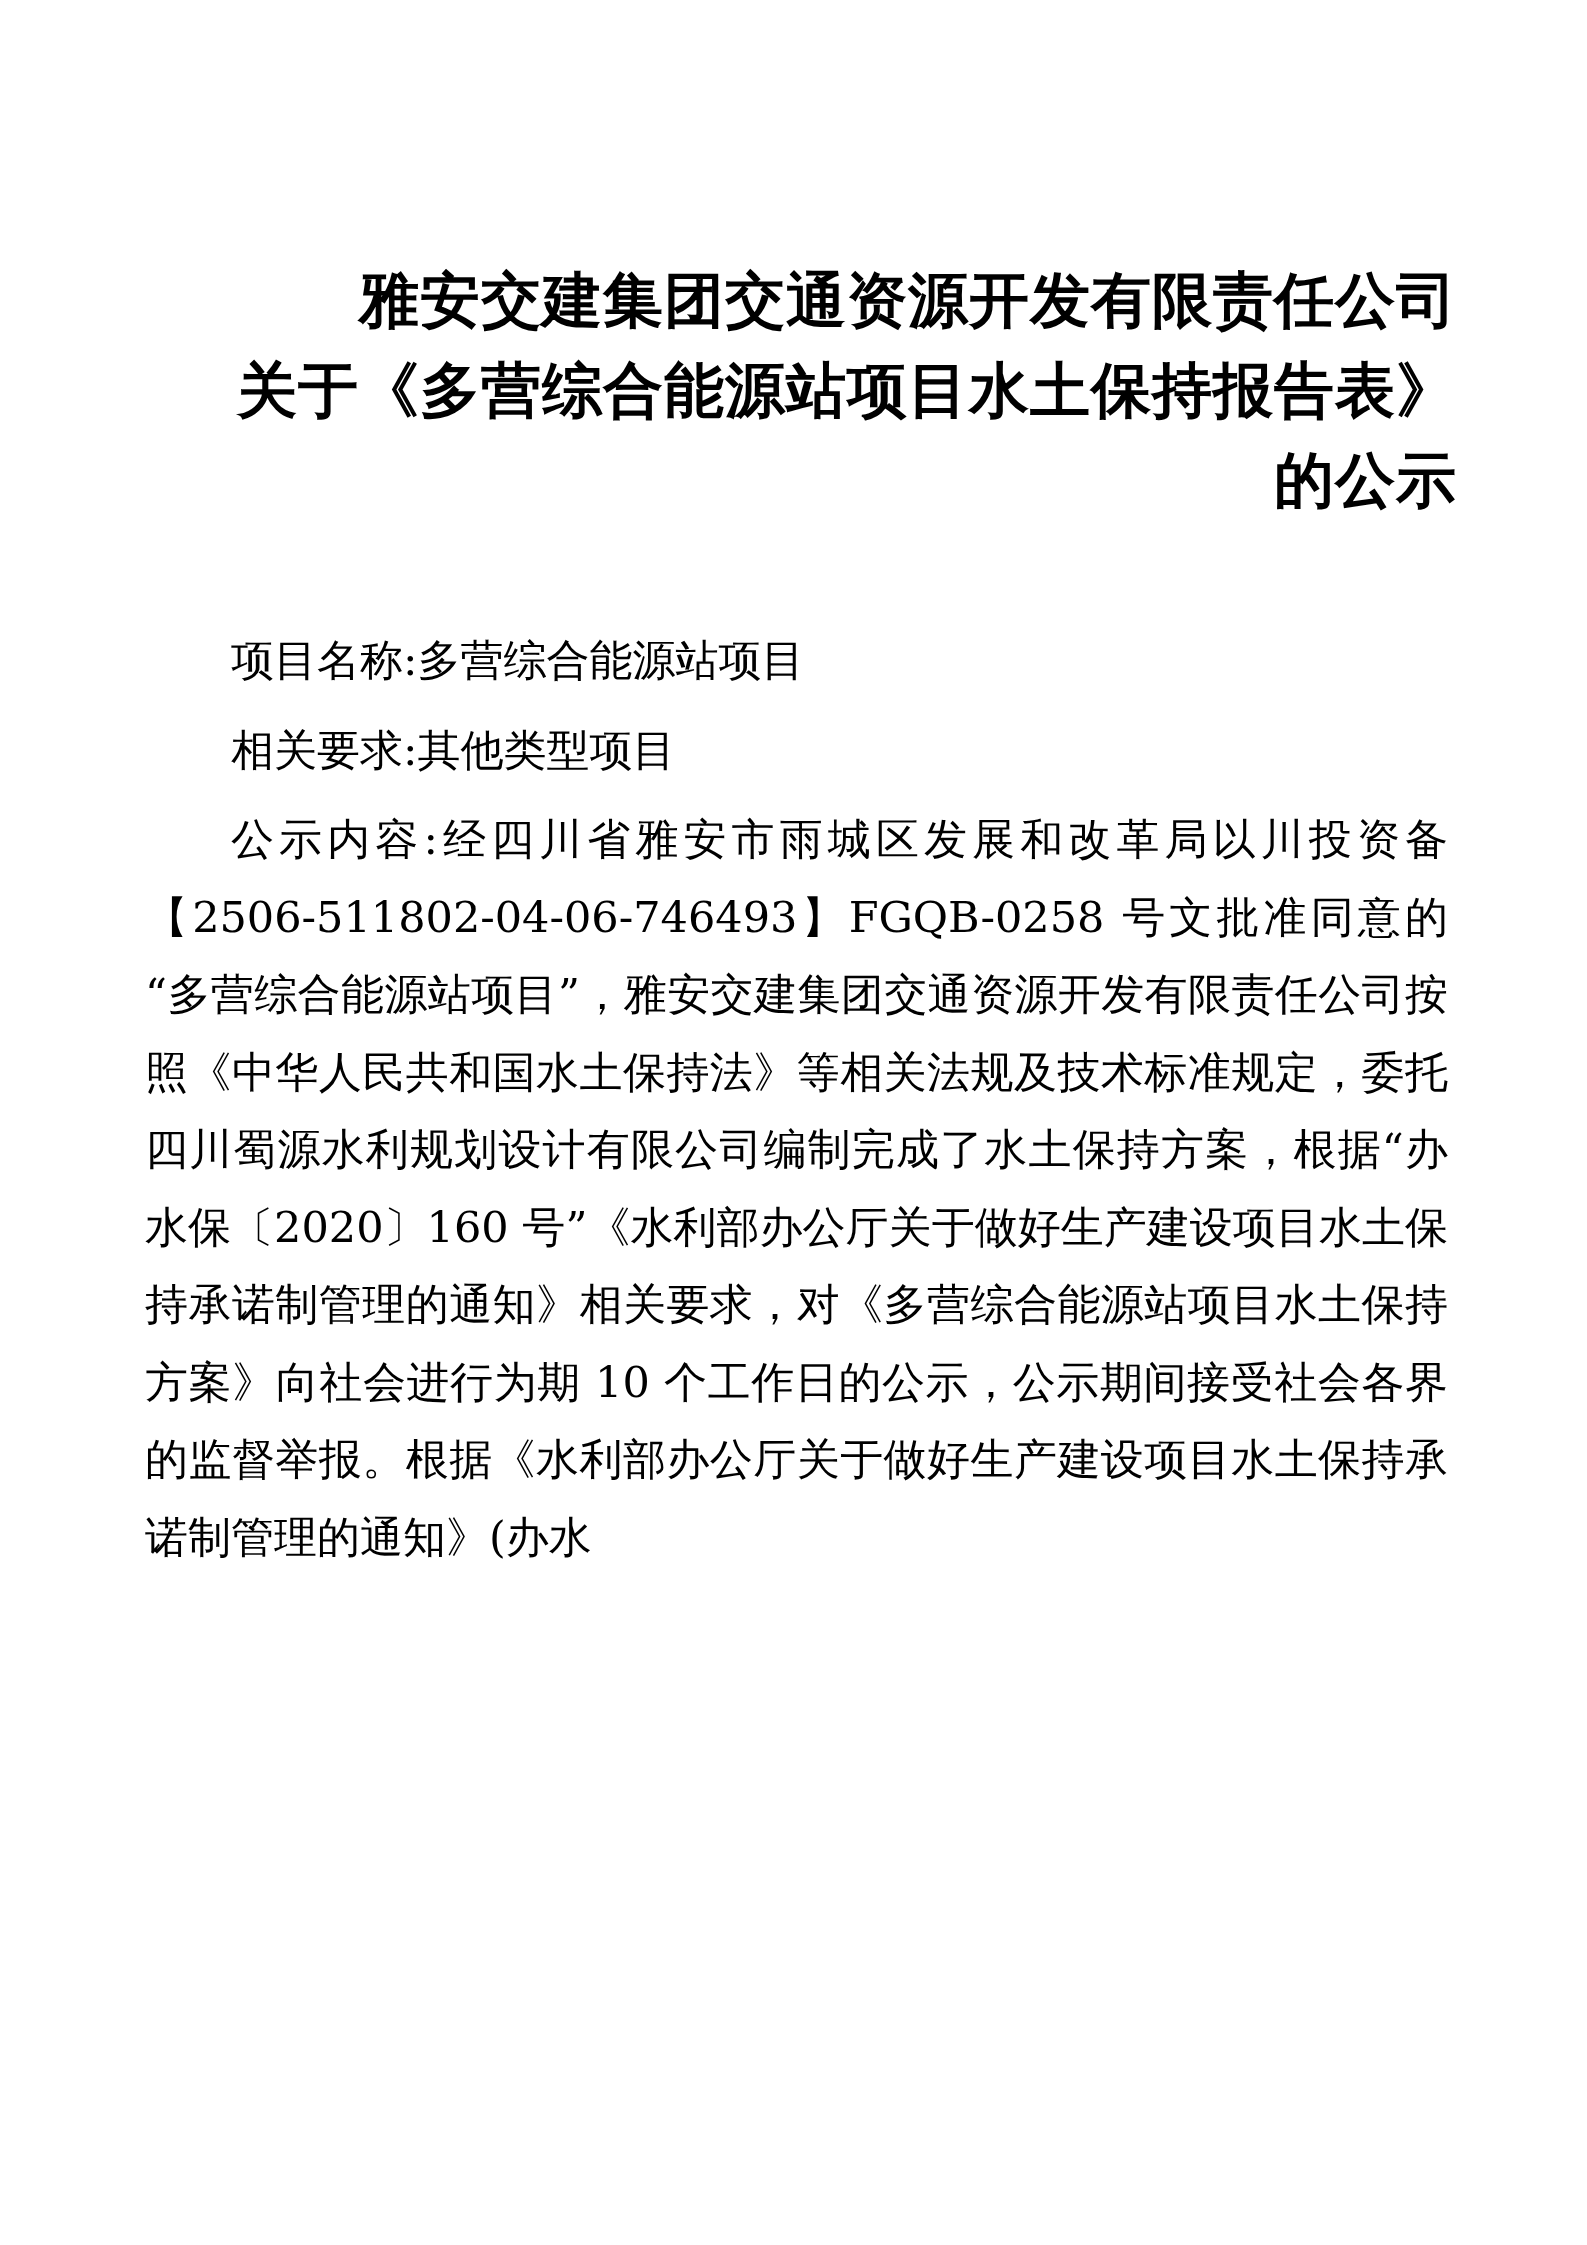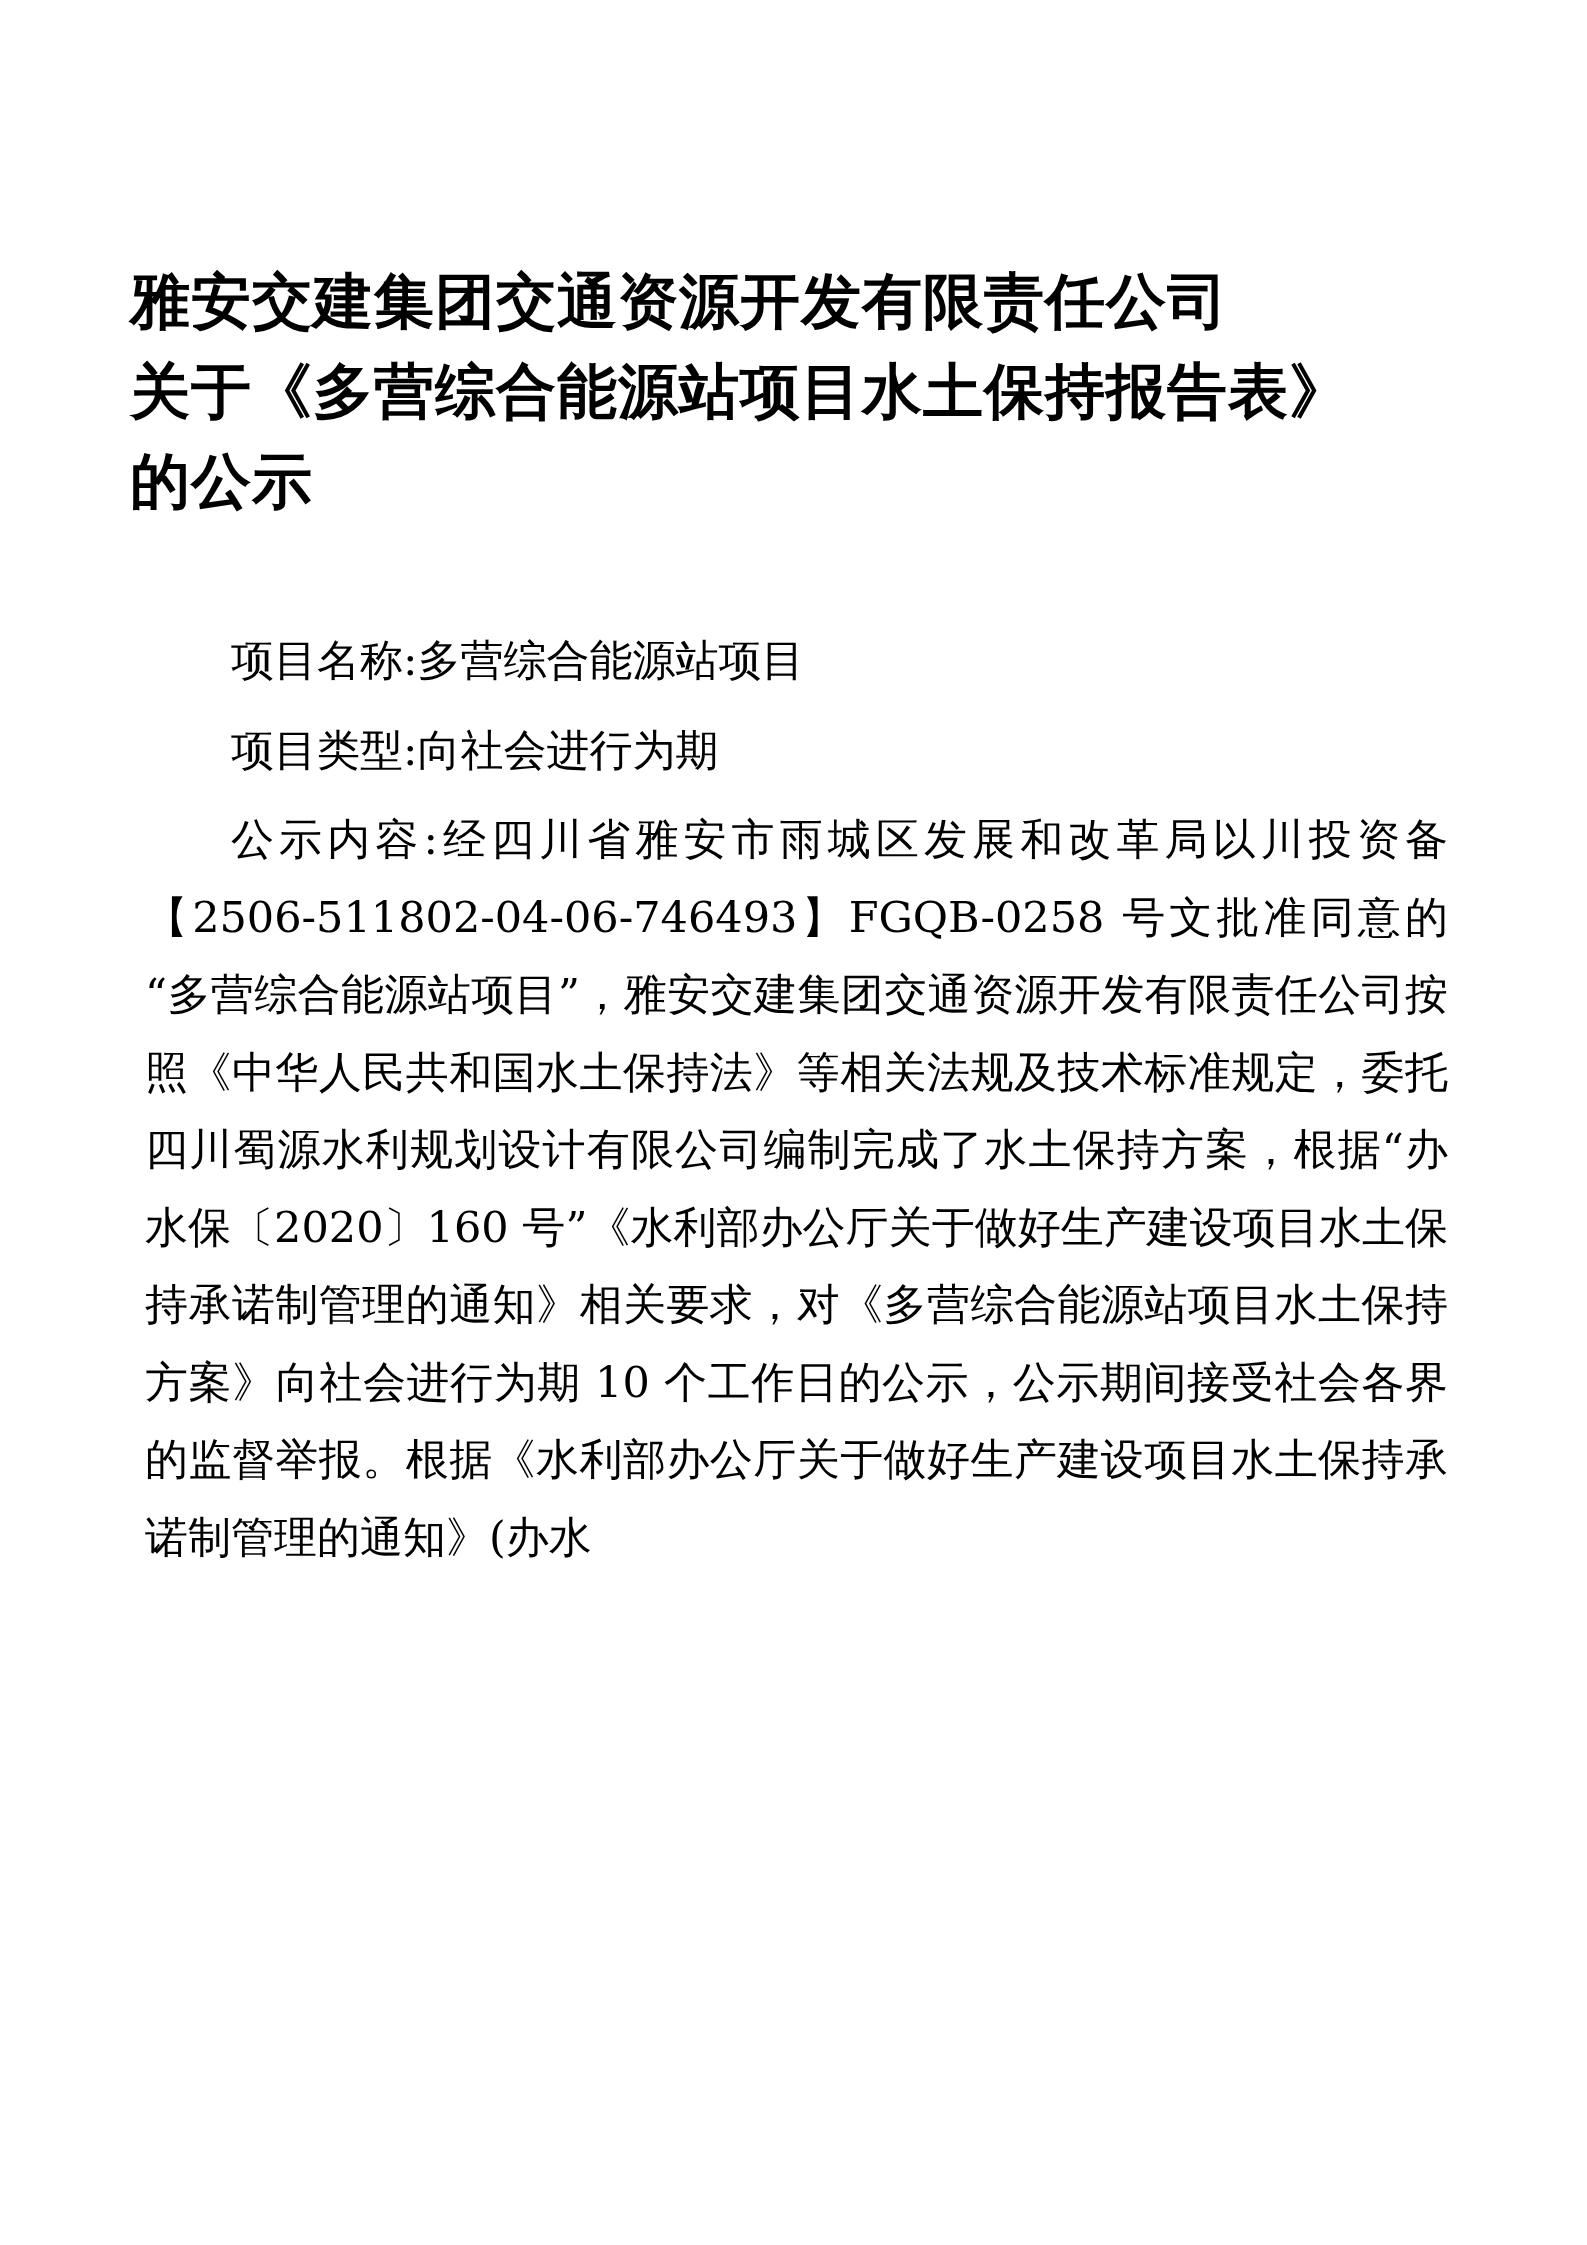--- a/index.html
+++ b/index.html
@@ -16,23 +16,24 @@
     color: #000000;
     font-family: "DejaVu Serif", "Liberation Serif", serif;
     overflow: hidden;
     box-sizing: border-box;
   }
   .doc-title {
     margin: 0;
     padding: 256px 130px 0 130px;
     font-size: 60px;
     font-weight: bold;
-    text-align: left;
+    text-align: right;
     line-height: 90px;
     letter-spacing: 1px;
+    font-family: Liberation Serif, serif;
   }
   .title-line {
     display: block;
   }
   .doc-body {
     margin-top: 96px;
     padding: 0 127px 0 133px;
     font-size: 43px;
     line-height: 77.5px;
     text-align: justify;
@@ -49,17 +50,17 @@
 <div class="page">
 
   <h1 class="doc-title">
     <span class="title-line">雅安交建集团交通资源开发有限责任公司</span>
     <span class="title-line">关于《多营综合能源站项目水土保持报告表》</span>
     <span class="title-line">的公示</span>
   </h1>
 
   <div class="doc-body">
     <p class="para">项目名称:多营综合能源站项目</p>
-    <p class="para">项目类型:向社会进行为期</p>
+    <p class="para">相关要求:其他类型项目</p>
     <p class="para">公示内容:经四川省雅安市雨城区发展和改革局以川投资备【2506-511802-04-06-746493】FGQB-0258 号文批准同意的“多营综合能源站项目”，雅安交建集团交通资源开发有限责任公司按照《中华人民共和国水土保持法》等相关法规及技术标准规定，委托四川蜀源水利规划设计有限公司编制完成了水土保持方案，根据“办水保〔2020〕160 号”《水利部办公厅关于做好生产建设项目水土保持承诺制管理的通知》相关要求，对《多营综合能源站项目水土保持方案》向社会进行为期 10 个工作日的公示，公示期间接受社会各界的监督举报。根据《水利部办公厅关于做好生产建设项目水土保持承诺制管理的通知》(办水</p>
   </div>
 
 </div>
 
 </body></html>

